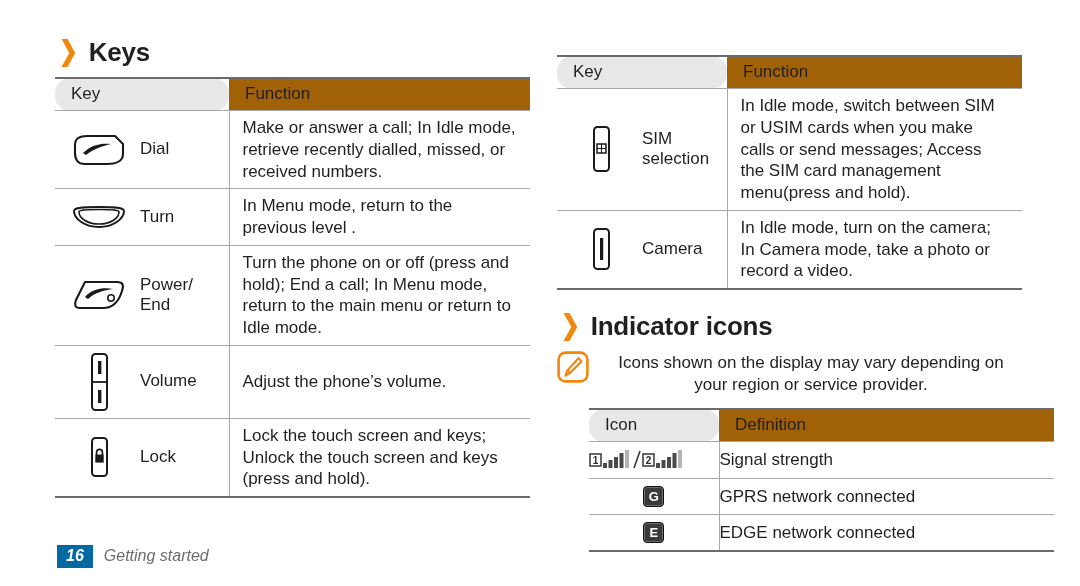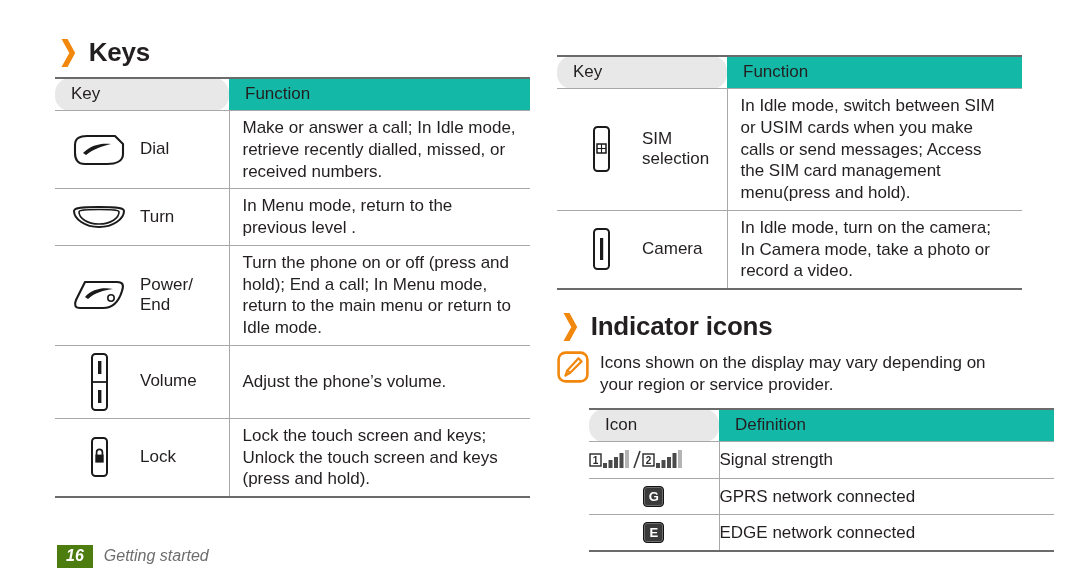--- a/index.html
+++ b/index.html
@@ -66,21 +66,21 @@
   table.doc tr.head th {
     font-weight: normal;
     font-size: 17px;
     text-align: left;
     padding: 5px 0 6px 16px;
     border-top: 2px solid #6b6b6b;
     border-bottom: 1px solid #a8a8a8;
     color: #231f20;
   }
   th.c-key { background: #e8e8e8; border-radius: 15px; }
-  th.c-fn  { background: #14b8a6; }
+  th.c-fn  { background: #a16207; }
 
   table.doc td {
     border-bottom: 1px solid #a8a8a8;
     font-size: 17px;
     line-height: 1.28;
     vertical-align: middle;
     padding: 6px 13px;
   }
   table.doc tr:last-child td { border-bottom: 2px solid #6b6b6b; }
 
@@ -110,20 +110,21 @@
   .note {
     display: flex;
     gap: 11px;
     align-items: flex-start;
     margin: 4px 0 12px 0;
   }
   .note-text {
     font-size: 17px;
     line-height: 1.3;
     padding-top: 1px;
+    text-align: center;
   }
 
   
   table.ind { border-collapse: collapse; width: 100%; table-layout: fixed; margin-left: 32px; }
   table.ind tr.head th {
     font-weight: normal;
     font-size: 17px;
     text-align: left;
     padding: 5px 0 6px 16px;
     border-top: 2px solid #6b6b6b;
@@ -162,21 +163,21 @@
   
   .footer {
     position: absolute;
     left: 57px;
     bottom: 18px;
     display: flex;
     align-items: center;
     gap: 11px;
   }
   .pagenum {
-    background: #4d7c0f;
+    background: #0369a1;
     color: #ffffff;
     font-size: 16px;
     font-style: italic;
     font-weight: bold;
     padding: 2px 9px 3px 9px;
     line-height: 1.15;
   }
   .footlabel {
     font-size: 16px;
     font-style: italic;

